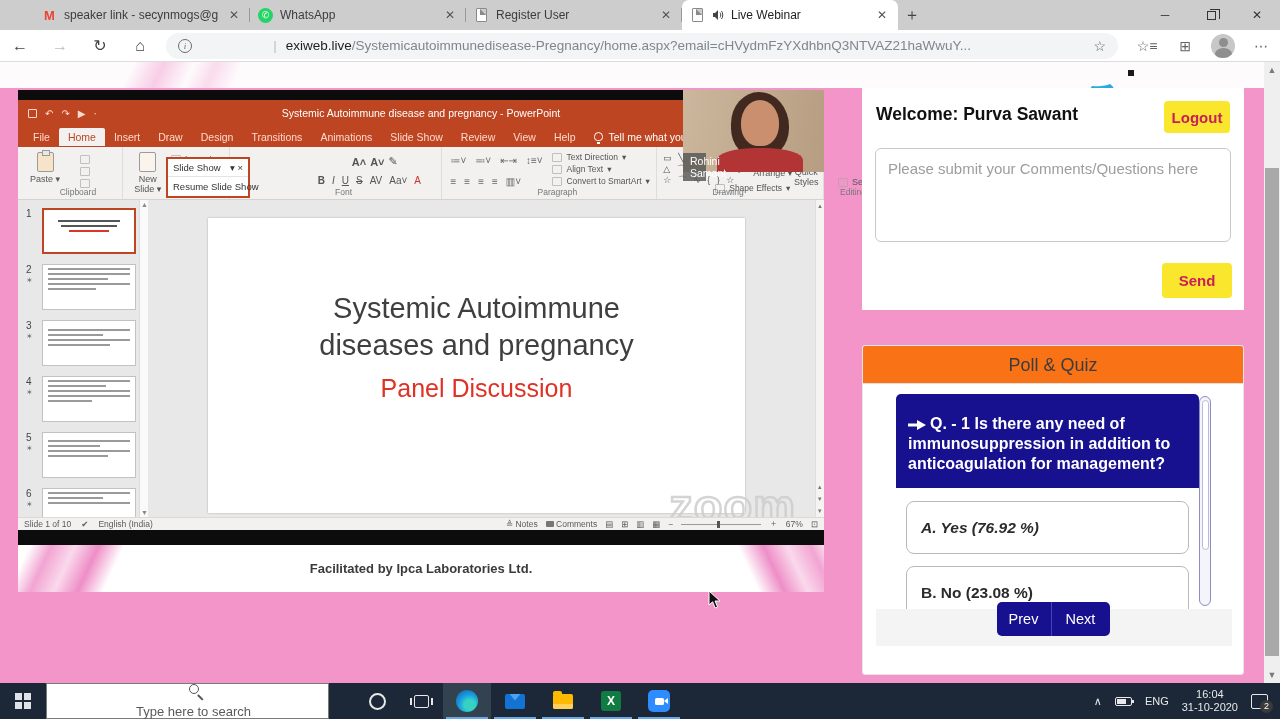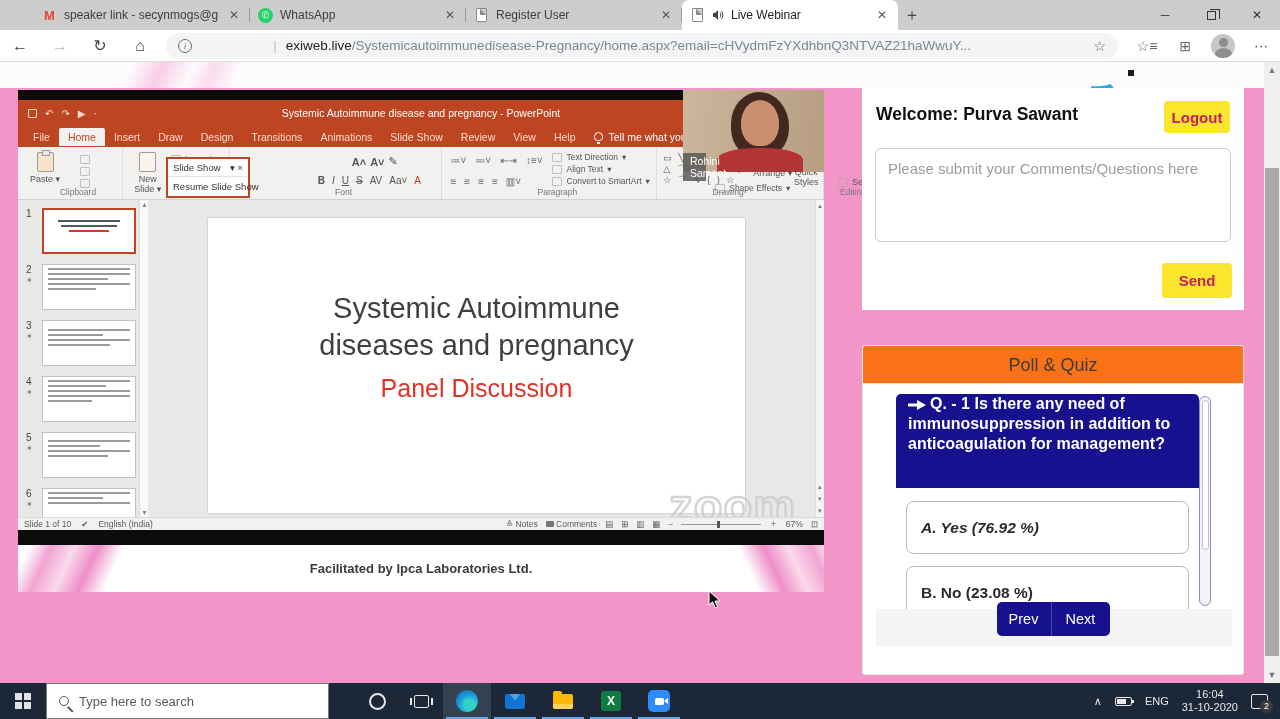--- a/index.html
+++ b/index.html
@@ -137,39 +137,39 @@
   .btn-yellow { background:#fbe62e; color:#c81e5b; font-weight:bold; border:none; border-radius:4px; font-size:15px; font-family:"Liberation Sans",sans-serif; }
   .logout { position:absolute; top:13px; right:14px; width:66px; height:32px; }
   .comment-box { position:absolute; top:60px; left:13px; width:356px; height:94px; border:1px solid #c9c9c9; border-radius:6px; resize:none; padding:9px 12px; font-size:15px; font-family:"Liberation Sans",sans-serif; color:#333; line-height:22px; }
   .comment-box::placeholder { color:#9d9d9d; }
   .send { position:absolute; top:175px; right:12px; width:70px; height:35px; }
 
   
   .pollcard { position:absolute; top:345px; left:862px; width:382px; height:330px; background:#fff; border:1px solid #e6e6e6; border-radius:3px; overflow:hidden; }
   .poll-head { height:38px; background:#f97316; border-bottom:1px solid #e0e0e0; text-align:center; line-height:38px; font-size:18px; color:#3c3c3c; }
   .pollwidget { position:absolute; top:48px; left:33px; width:315px; height:215px; overflow:hidden; }
-  .pq { position:absolute; top:0; left:0; width:303px; min-height:94px; background:#17108f; color:#fff; font-size:16px; font-weight:bold; line-height:20px; padding:0 12px 10px; border-radius:5px 5px 0 0; }
+  .pq { position:absolute; top:0; left:0; width:303px; min-height:94px; background:#17108f; color:#fff; font-size:16px; font-weight:bold; line-height:20px; padding:20px 12px 10px; border-radius:5px 5px 0 0; }
   .pq svg { vertical-align:-2px; margin-right:4px; }
   .pw-scroll { position:absolute; right:0; top:2px; width:12px; height:210px; background:#f4f4fb; border:1px solid #8d8dc0; border-radius:6px; }
   .pw-scroll i { position:absolute; top:3px; left:1.5px; width:7px; height:150px; background:#fff; border:1px solid #b9b9d8; border-radius:4px; }
   .popt { position:absolute; left:10px; width:283px; height:53px; background:#fff; border:1px solid #b9b9b9; border-radius:8px; display:flex; align-items:center; padding-left:14px; font-size:15.5px; font-weight:bold; color:#2b2b2b; }
   .popt.o1 { top:107px;font-style:italic; }
   .popt.o2 { top:172px; }
   .poll-foot { position:absolute; top:263px; left:13px; width:356px; height:37px; background:#f4f4f4; }
   .pn { position:absolute; top:256px; left:0; right:0; display:flex; justify-content:center; z-index:3; }
   .pn button { height:34px; background:#17108f; color:#fff; border:none; font-size:14.5px; font-family:"Liberation Sans",sans-serif; }
   .pn .prev { width:55px; border-radius:5px 0 0 5px; border-right:1px solid #4a43b5; }
   .pn .next { width:58px; border-radius:0 5px 5px 0; }
 
   
   .taskbar { position:absolute; bottom:0; left:0; width:1280px; height:36px; background:#1c2838; display:flex; align-items:center; color:#e8e8e8; }
   .tb-start { width:46px; height:36px; display:flex; align-items:center; justify-content:center; }
   .winlogo { display:grid; grid-template-columns:7px 7px; grid-gap:1.5px; }
   .winlogo i { width:7px; height:7px; background:#dfe3e8; }
-  .tb-search { width:283px; height:36px; background:#fff; border:1px solid #7a7a7a; display:flex; align-items:center; gap:10px; padding-left:12px; font-size:13px; color:#5a5a5a; }
+  .tb-search { width:283px; height:36px; background:#fff; border:1px solid #7a7a7a; display:flex; align-items:center; gap:10px; padding-left:12px; font-size:13px; color:#5a5a5a;flex-direction:column; }
   .mag { width:10px; height:10px; border:1.6px solid #555; border-radius:50%; position:relative; flex:0 0 auto; }
   .mag::after { content:''; position:absolute; left:8px; top:9px; width:7px; height:1.6px; background:#555; transform:rotate(45deg); transform-origin:left; }
   .tb-ic { width:44px; height:36px; display:flex; align-items:center; justify-content:center; position:relative; }
   .cortana { width:17px; height:17px; border:2px solid #e8e8e8; border-radius:50%; }
   .taskview { width:15px; height:13px; border:1.5px solid #e8e8e8; border-radius:2px; position:relative; }
   .taskview::before { content:''; position:absolute; left:-5px; top:2px; width:2px; height:7px; background:#e8e8e8; }
   .taskview::after { content:''; position:absolute; right:-5px; top:2px; width:2px; height:7px; background:#e8e8e8; }
   .app { width:48px; height:36px; display:flex; align-items:center; justify-content:center; position:relative; }
   .app::after { content:''; position:absolute; bottom:0; left:3px; right:3px; height:2px; background:#6aa9e8; }
   .app.active { background:#33424f; }

